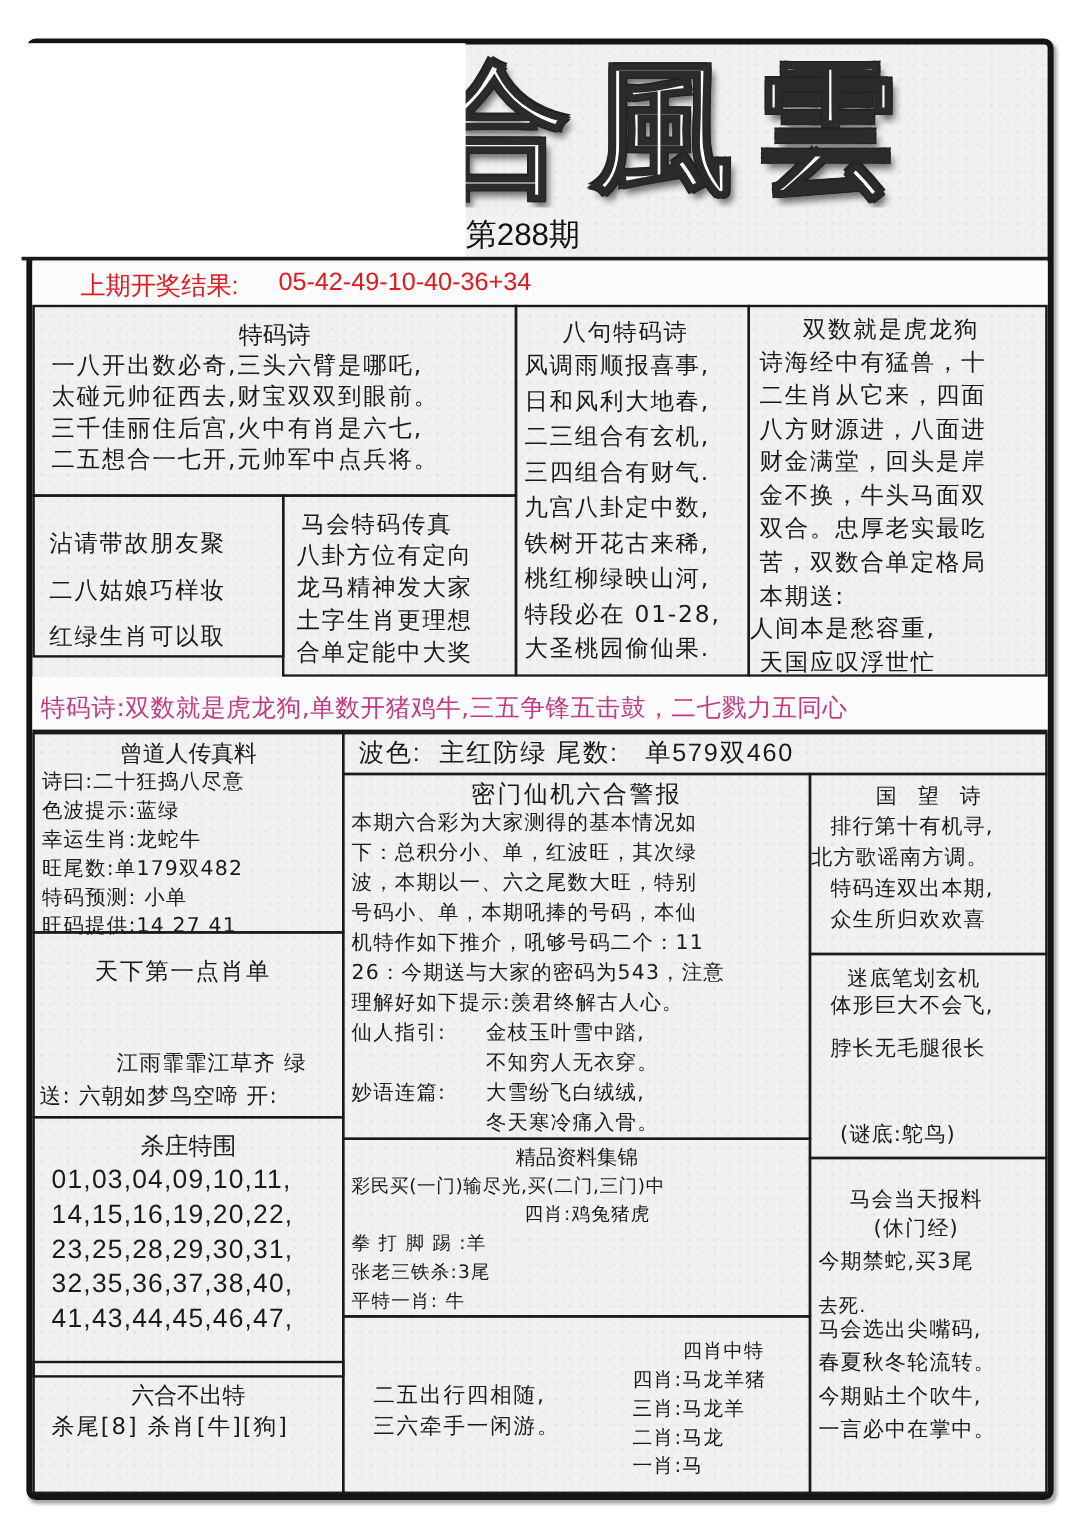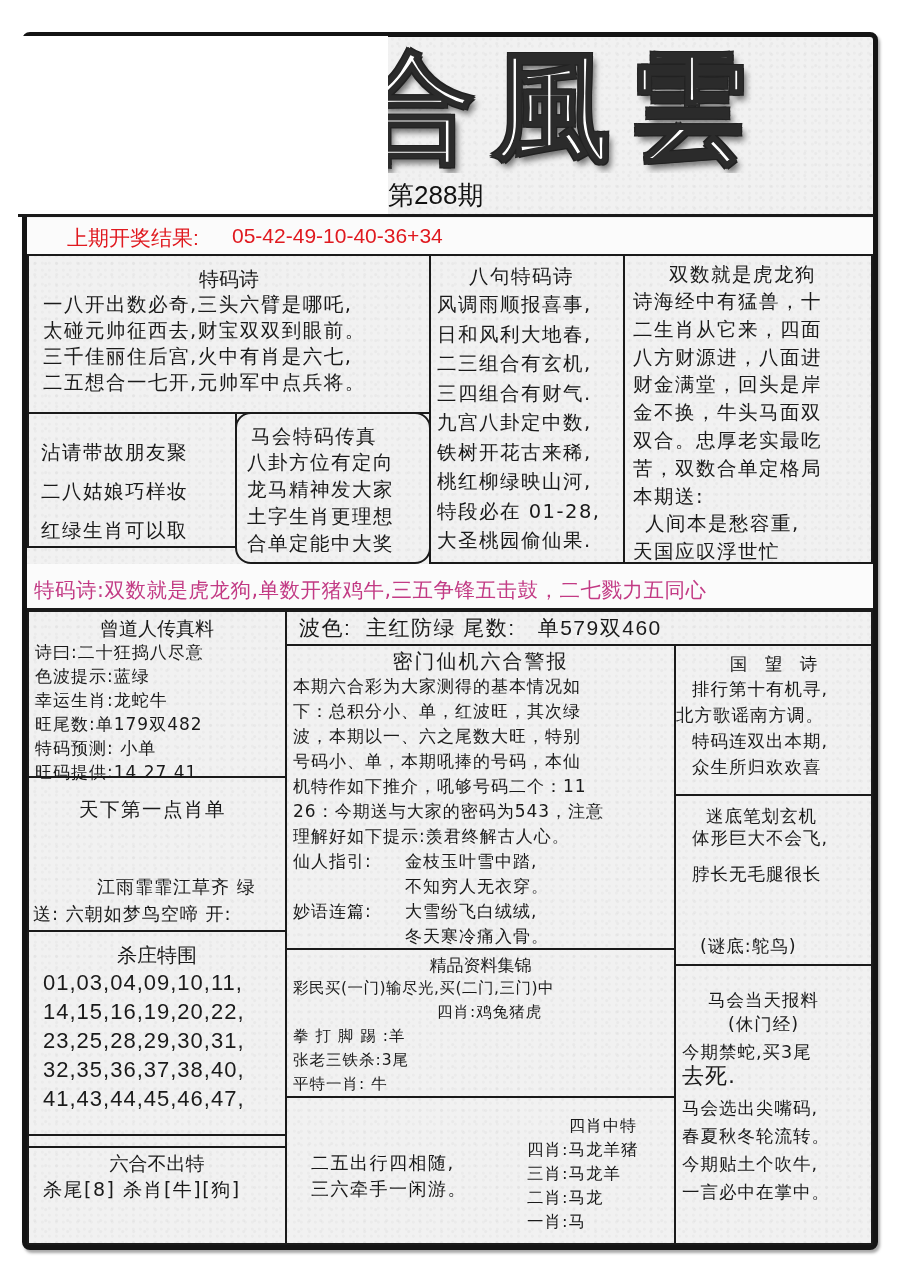--- a/index.html
+++ b/index.html
@@ -46,21 +46,21 @@
   <div class="txt" style="margin-left:14px;line-height:26px;">三千佳丽住后宫,火中有肖是六七,</div>
   <div class="txt" style="margin-left:14px;line-height:26px;">二五想合一七开,元帅军中点兵将。</div>
 </div>
 
 <div class="abs b" style="left:27px;top:412px;width:210px;height:136px;">
   <div class="txt" style="position:absolute;left:12px;top:25px;">沾请带故朋友聚</div>
   <div class="txt" style="position:absolute;left:12px;top:64px;">二八姑娘巧样妆</div>
   <div class="txt" style="position:absolute;left:12px;top:103px;">红绿生肖可以取</div>
 </div>
 
-<div class="abs b" style="left:235px;top:412px;width:196px;height:152px;border-radius:16px;">
+<div class="abs b" style="left:235px;top:412px;width:196px;height:152px;">
   <div class="txt" style="margin:10px 0 0 14px;line-height:25px;">马会特码传真</div>
   <div class="txt" style="margin-left:10px;line-height:27px;">八卦方位有定向</div>
   <div class="txt" style="margin-left:10px;line-height:27px;">龙马精神发大家</div>
   <div class="txt" style="margin-left:10px;line-height:27px;">土字生肖更理想</div>
   <div class="txt" style="margin-left:10px;line-height:27px;">合单定能中大奖</div>
 </div>
 
 <div class="abs b" style="left:429px;top:254px;width:196px;height:310px;">
   <div class="txt" style="margin:8px 0 0 38px;line-height:26px;">八句特码诗</div>
   <div class="txt" style="margin-left:6px;line-height:29.5px;">风调雨顺报喜事,</div>
@@ -77,21 +77,21 @@
 <div class="abs b" style="left:623px;top:254px;width:250px;height:310px;">
   <div class="txt" style="margin:6px 0 0 44px;line-height:26px;">双数就是虎龙狗</div>
   <div class="txt" style="margin-left:8px;line-height:27.8px;">诗海经中有猛兽，十</div>
   <div class="txt" style="margin-left:8px;line-height:27.8px;">二生肖从它来，四面</div>
   <div class="txt" style="margin-left:8px;line-height:27.8px;">八方财源进，八面进</div>
   <div class="txt" style="margin-left:8px;line-height:27.8px;">财金满堂，回头是岸</div>
   <div class="txt" style="margin-left:8px;line-height:27.8px;">金不换，牛头马面双</div>
   <div class="txt" style="margin-left:8px;line-height:27.8px;">双合。忠厚老实最吃</div>
   <div class="txt" style="margin-left:8px;line-height:27.8px;">苦，双数合单定格局</div>
   <div class="txt" style="margin-left:8px;line-height:27.8px;">本期送:</div>
-  <div class="txt" style="margin-left:20px;line-height:27.8px;">人间本是愁容重,</div>
+  <div class="txt" style="margin-left:0;line-height:27.8px;">人间本是愁容重,</div>
   <div class="txt" style="margin-left:8px;line-height:27.8px;">天国应叹浮世忙</div>
 </div>
 
 <div class="abs" style="left:27px;top:564px;width:846px;height:46px;border-bottom:2px solid #1a1a1a;background:#fbfbfb;">
   <div class="abs pink" style="left:7px;top:12px;">特码诗:双数就是虎龙狗,单数开猪鸡牛,三五争锋五击鼓，二七戮力五同心</div>
 </div>
 
 <div class="abs b" style="left:27px;top:610px;width:260px;height:168px;">
   <div class="ttl" style="margin-top:4px;font-size:19px;line-height:24px;">曾道人传真料</div>
   <div class="txt-s" style="margin-left:6px;"><span>诗曰:</span><span>二十狂捣八尽意</span></div>
@@ -172,18 +172,18 @@
   <div class="abs txt-s" style="left:30px;top:8px;font-size:17.5px;">迷底笔划玄机</div>
   <div class="abs txt-s" style="left:16px;top:30px;font-size:17.5px;">体形巨大不会飞,</div>
   <div class="abs txt-s" style="left:16px;top:66px;font-size:17.5px;">脖长无毛腿很长</div>
   <div class="abs txt-s" style="left:24px;top:138px;font-size:17.5px;">(谜底:鸵鸟)</div>
 </div>
 
 <div class="abs b" style="left:674px;top:964px;width:199px;height:281px;">
   <div class="abs txt-s" style="left:32px;top:22px;font-size:17.5px;">马会当天报料</div>
   <div class="abs txt-s" style="left:52px;top:46px;font-size:17.5px;">(休门经)</div>
   <div class="abs txt-s" style="left:6px;top:72px;font-size:17.5px;line-height:28px;">今期禁蛇,买3尾</div>
-  <div class="abs txt-s" style="left:6px;top:96px;font-size:22px;line-height:28px;">去死.</div>
+  <div class="abs txt-s" style="left:6px;top:108px;font-size:16px;line-height:28px;">去死.</div>
   <div class="abs txt-s" style="left:6px;top:128px;font-size:17.5px;line-height:28px;">马会选出尖嘴码,</div>
   <div class="abs txt-s" style="left:6px;top:156px;font-size:17.5px;line-height:28px;">春夏秋冬轮流转。</div>
   <div class="abs txt-s" style="left:6px;top:184px;font-size:17.5px;line-height:28px;">今期贴土个吹牛,</div>
   <div class="abs txt-s" style="left:6px;top:212px;font-size:17.5px;line-height:28px;">一言必中在掌中。</div>
 </div>
 
 </body></html>

